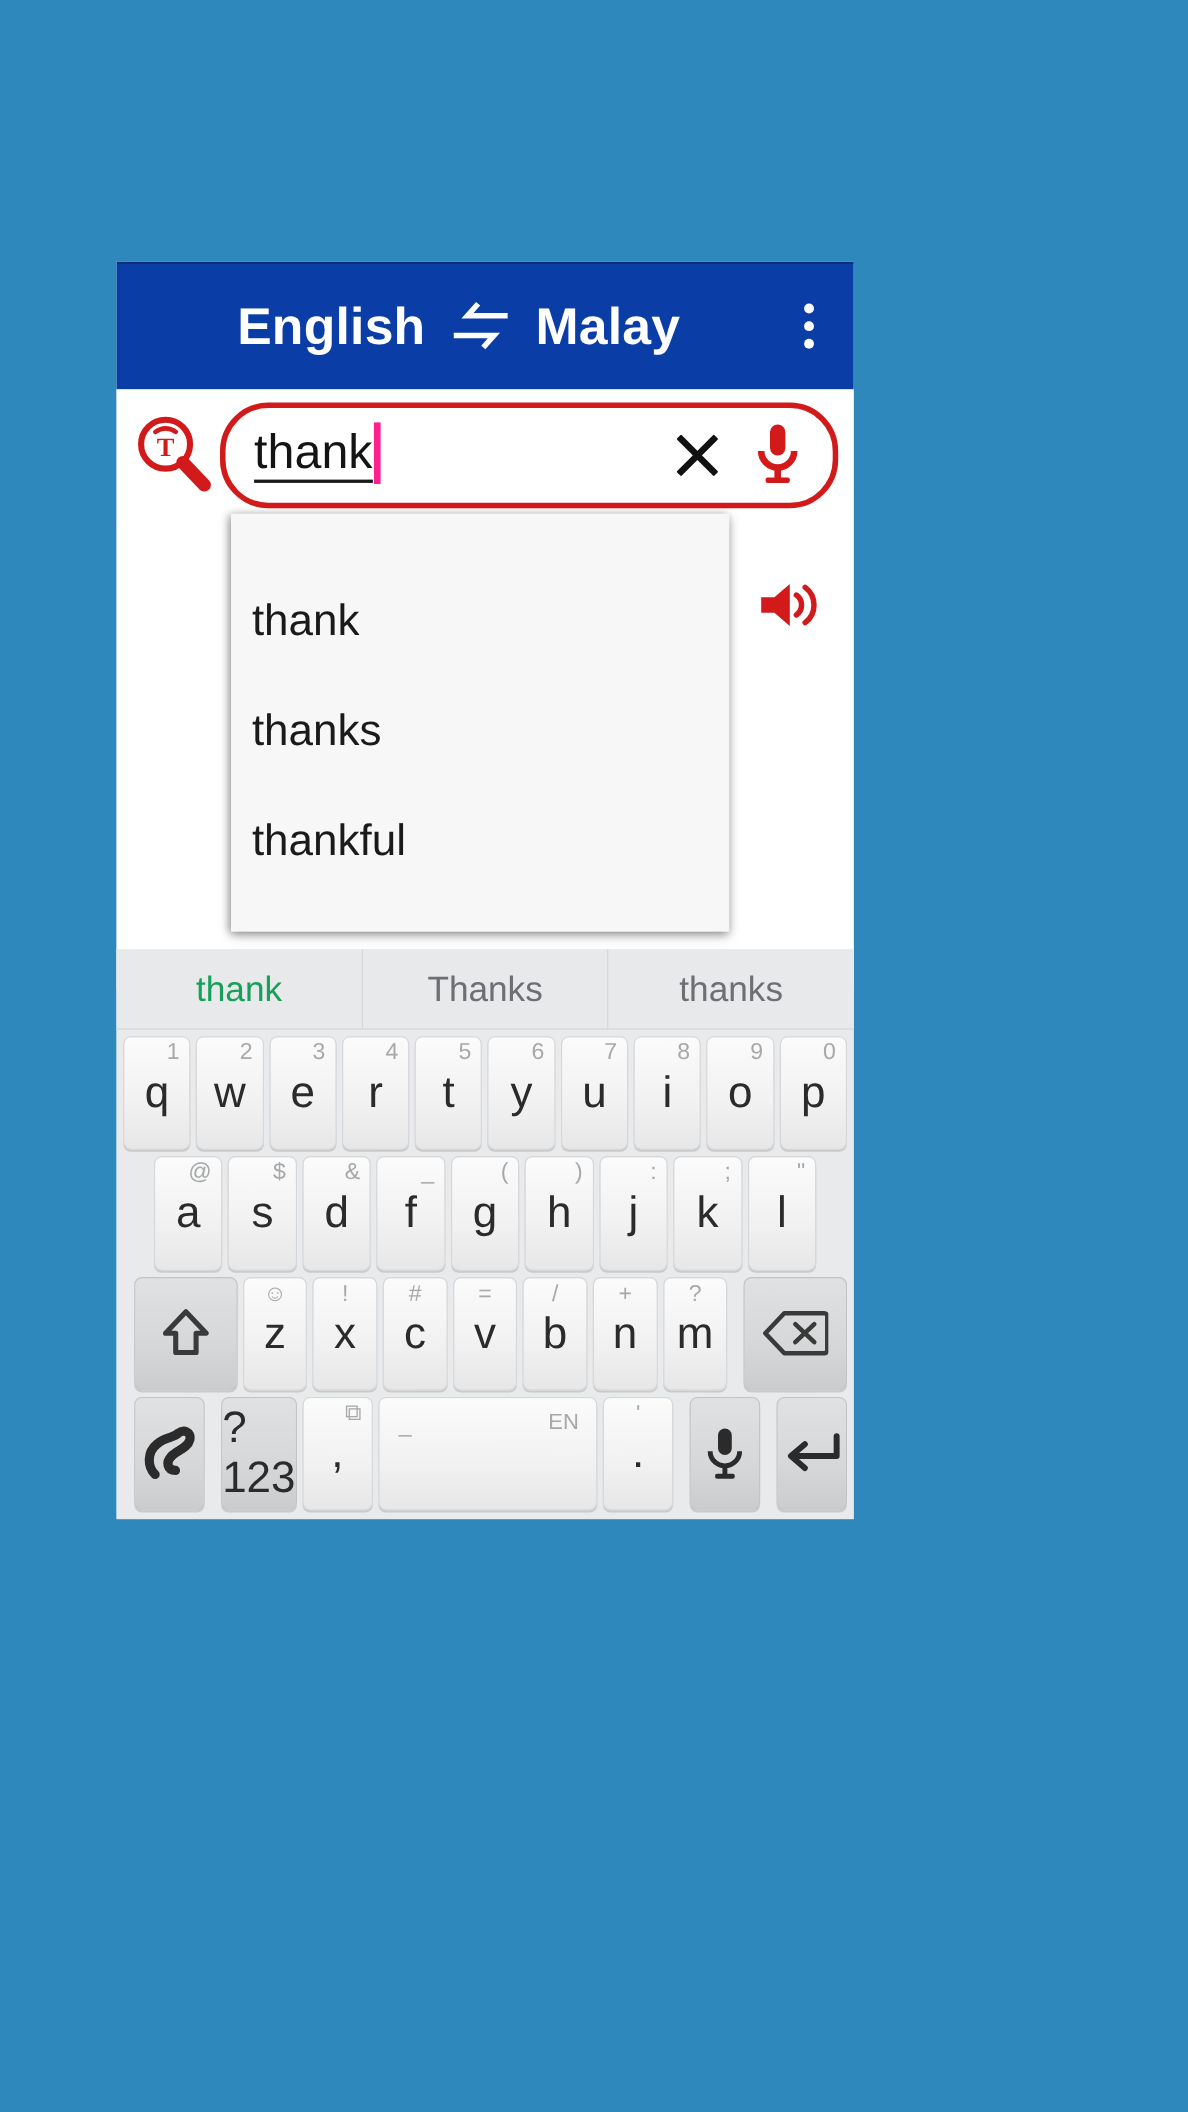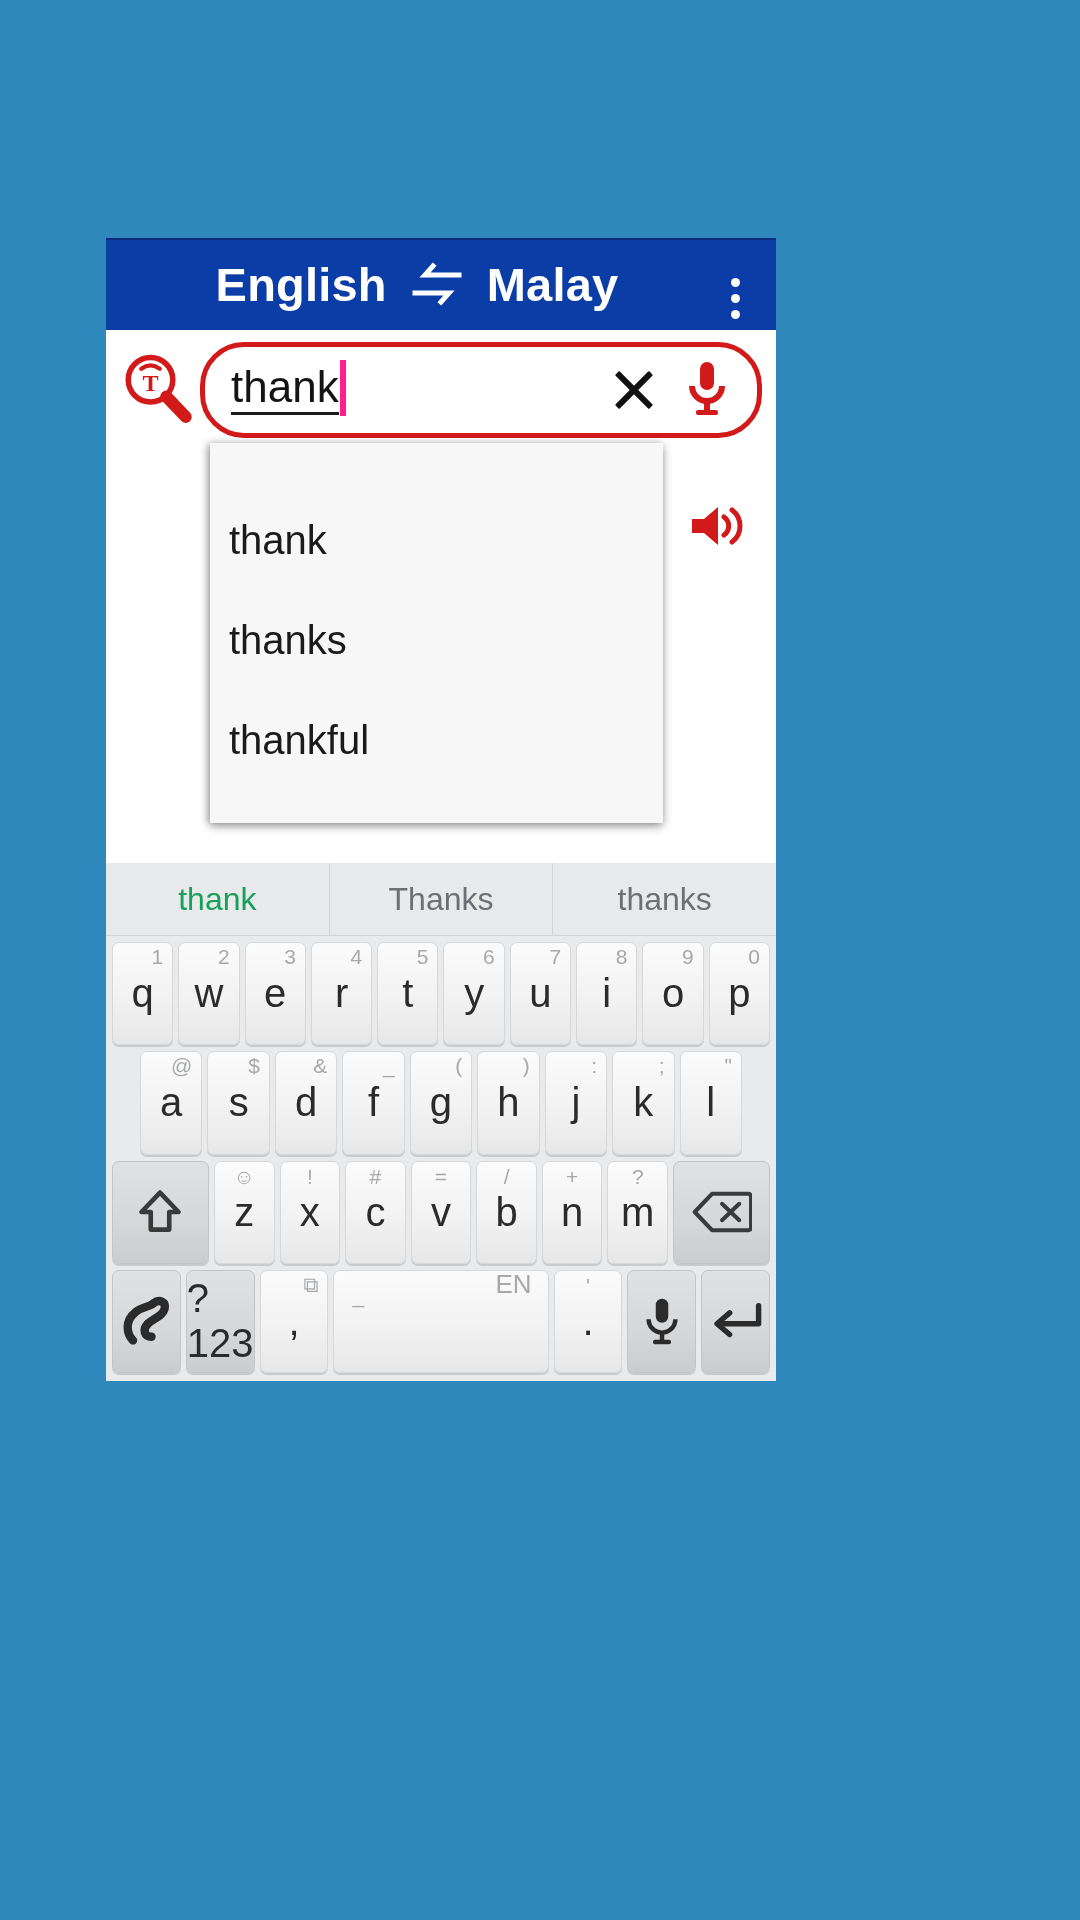--- a/index.html
+++ b/index.html
@@ -13,23 +13,23 @@
   #app{
     position:absolute;
     left:106px;top:238px;
     width:670px;height:1143px;
     background:#ffffff;
     box-shadow:0 0 0 0 rgba(0,0,0,0);
   }
   
   .appbar{
     position:relative;
-    height:92px;
+    height:116px;
     background:#0b3da6;
-    display:flex;
+    display:flex;align-items:center;
     box-shadow:inset 0 2px 0 rgba(0,0,0,.25);
   }
   .appbar-center{
     flex:1;display:flex;align-items:center;justify-content:center;gap:24px;
     padding-left:28px;
   }
   .lang{
     color:#ffffff;font-size:47px;font-weight:bold;letter-spacing:.2px;
     line-height:1;
   }
@@ -123,20 +123,21 @@
     background:linear-gradient(180deg,#fbfbfb 0%,#f2f2f2 55%,#e7e7e7 100%);
     border:1px solid #d6d7d9;
     border-radius:7px;
     box-shadow:0 2px 0 #c9cacc;
     display:flex;align-items:center;justify-content:center;
     font-size:40px;color:#2b2b2b;
   }
   .key.dark{
     background:linear-gradient(180deg,#e0e1e2 0%,#d6d7d9 60%,#cbcccd 100%);
     border-color:#c3c4c6;
+    margin-left:10px;
   }
   .key .sup{
     position:absolute;top:3px;right:9px;
     font-size:21px;color:#a6a8aa;line-height:1;
   }
   .key .supc{position:absolute;top:4px;right:50%;transform:translateX(50%);
     font-size:21px;color:#a6a8aa;line-height:1;}
   .row2{padding:0 32px;}
   .row3 .key.wide{flex:1.62;}
   .row4 .key.fn{flex:1.05;}
@@ -353,21 +354,21 @@
         </div>
         <div class="key dark fn">
             <span class="glyph">?123</span>
           </div>
         <div class="key fn">
           <span class="sup">⧉</span>
           <span class="glyph">,</span>
         </div>
         <div class="key space">
           <span class="sup" style="left:18px;right:auto;top:14px;">_</span>
-          <span class="sup" style="right:16px;top:0;font-size:26px;">EN</span>
+          <span class="sup" style="right:16px;top:12px;font-size:20px;">EN</span>
           <span class="glyph"></span>
         </div>
         <div class="key fn">
           <span class="supc">'</span>
           <span class="glyph">.</span>
         </div>
         <div class="key dark fn">
           <svg viewBox="0 0 40 56" width="36" height="50">
             <rect x="13" y="3" width="14" height="27" rx="7" fill="#2b2b2b"></rect>
             <path d="M5 26 a15 15 0 0 0 30 0" fill="none" stroke="#2b2b2b" stroke-width="5"></path>

